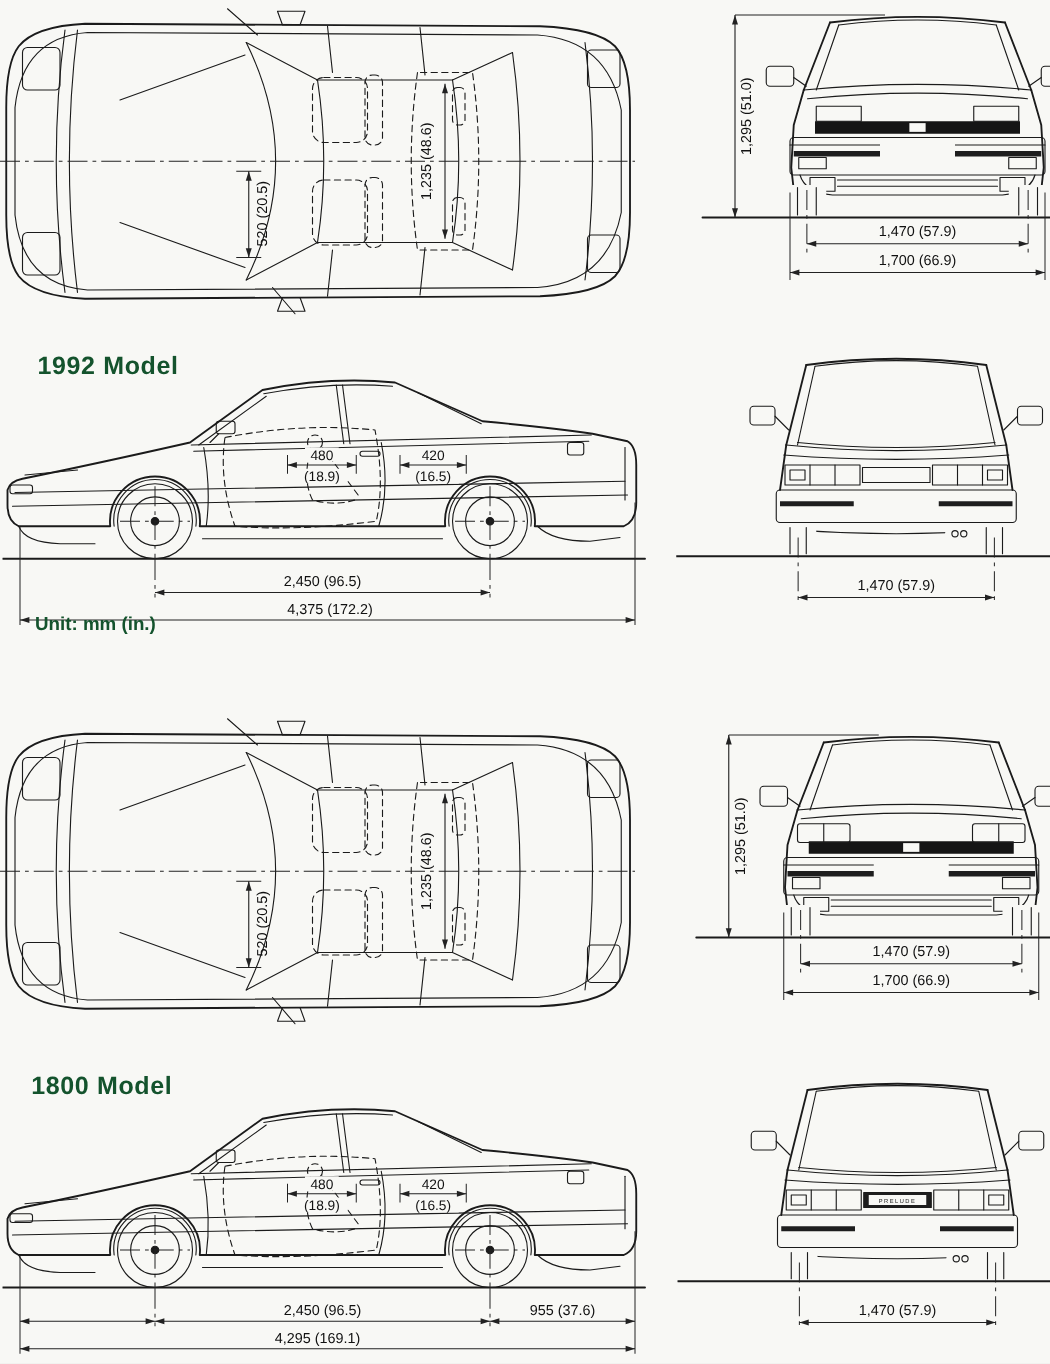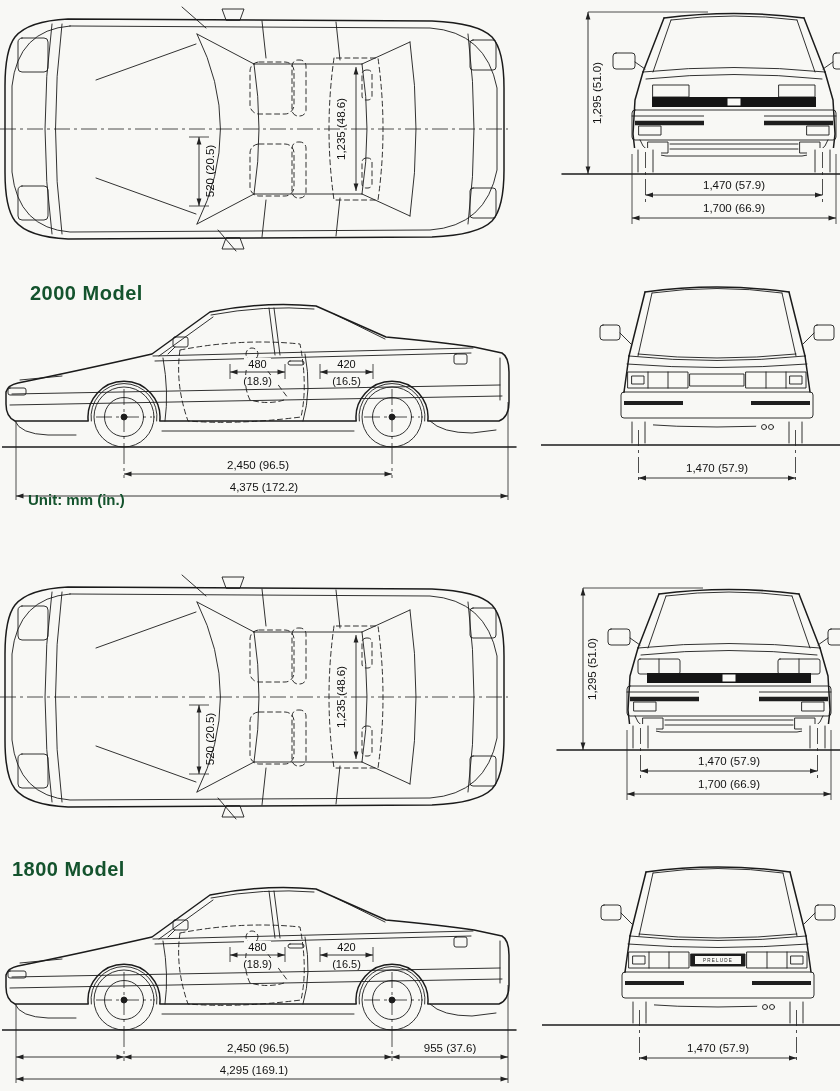--- a/index.html
+++ b/index.html
@@ -232,21 +232,21 @@
       <text class="dt" x="176" y="210" text-anchor="middle">1,700 (66.9)</text>
     <path d="M30,172 L27.6,164.5 L32.4,164.5 Z" fill="#222" stroke="none"></path>
         <path d="M30,10 L32.4,17.5 L27.6,17.5 Z" fill="#222" stroke="none"></path>
         <path d="M264.5,193 L257,195.4 L257,190.6 Z" fill="#222" stroke="none"></path>
         <path d="M87.5,193 L95,190.6 L95,195.4 Z" fill="#222" stroke="none"></path>
         <path d="M278,216 L270.5,218.4 L270.5,213.6 Z" fill="#222" stroke="none"></path>
         <path d="M74,216 L81.5,213.6 L81.5,218.4 Z" fill="#222" stroke="none"></path>
       </g>
   </svg>
 
-  <div class="abs model-label" style="left:30px;top:282px">2000 Model</div>
+  <div class="abs model-label" style="left:30px;top:282px">1992 Model</div>
 
   <svg class="abs" style="left:2px;top:288px" width="516" height="218" viewBox="0 0 516 218">
     <use href="#car-side"></use>
     <g>
       <line class="tick" x1="228" y1="76" x2="228" y2="91"></line>
       <line class="tick" x1="283" y1="76" x2="283" y2="91"></line>
       <rect x="242" y="70" width="27" height="11" class="bgfill"></rect>
       <text class="dts" x="255.5" y="80" text-anchor="middle">480</text>
       <line class="dim" x1="228" y1="84" x2="283" y2="84"></line>
       <rect x="235" y="87" width="41" height="12" class="bgfill"></rect>
@@ -328,21 +328,21 @@
       <text class="dt" x="176" y="210" text-anchor="middle">1,700 (66.9)</text>
     <path d="M30,172 L27.6,164.5 L32.4,164.5 Z" fill="#222" stroke="none"></path>
         <path d="M30,10 L32.4,17.5 L27.6,17.5 Z" fill="#222" stroke="none"></path>
         <path d="M264.5,193 L257,195.4 L257,190.6 Z" fill="#222" stroke="none"></path>
         <path d="M87.5,193 L95,190.6 L95,195.4 Z" fill="#222" stroke="none"></path>
         <path d="M278,216 L270.5,218.4 L270.5,213.6 Z" fill="#222" stroke="none"></path>
         <path d="M74,216 L81.5,213.6 L81.5,218.4 Z" fill="#222" stroke="none"></path>
       </g>
   </svg>
 
-  <div class="abs model-label" style="left:12px;top:858px">1800 Model</div>
+  <div class="abs model-label" style="left:25px;top:858px">1800 Model</div>
 
   <svg class="abs" style="left:2px;top:871px" width="516" height="218" viewBox="0 0 516 218">
     <use href="#car-side"></use>
     <g>
       <line class="tick" x1="228" y1="76" x2="228" y2="91"></line>
       <line class="tick" x1="283" y1="76" x2="283" y2="91"></line>
       <rect x="242" y="70" width="27" height="11" class="bgfill"></rect>
       <text class="dts" x="255.5" y="80" text-anchor="middle">480</text>
       <line class="dim" x1="228" y1="84" x2="283" y2="84"></line>
       <rect x="235" y="87" width="41" height="12" class="bgfill"></rect>

